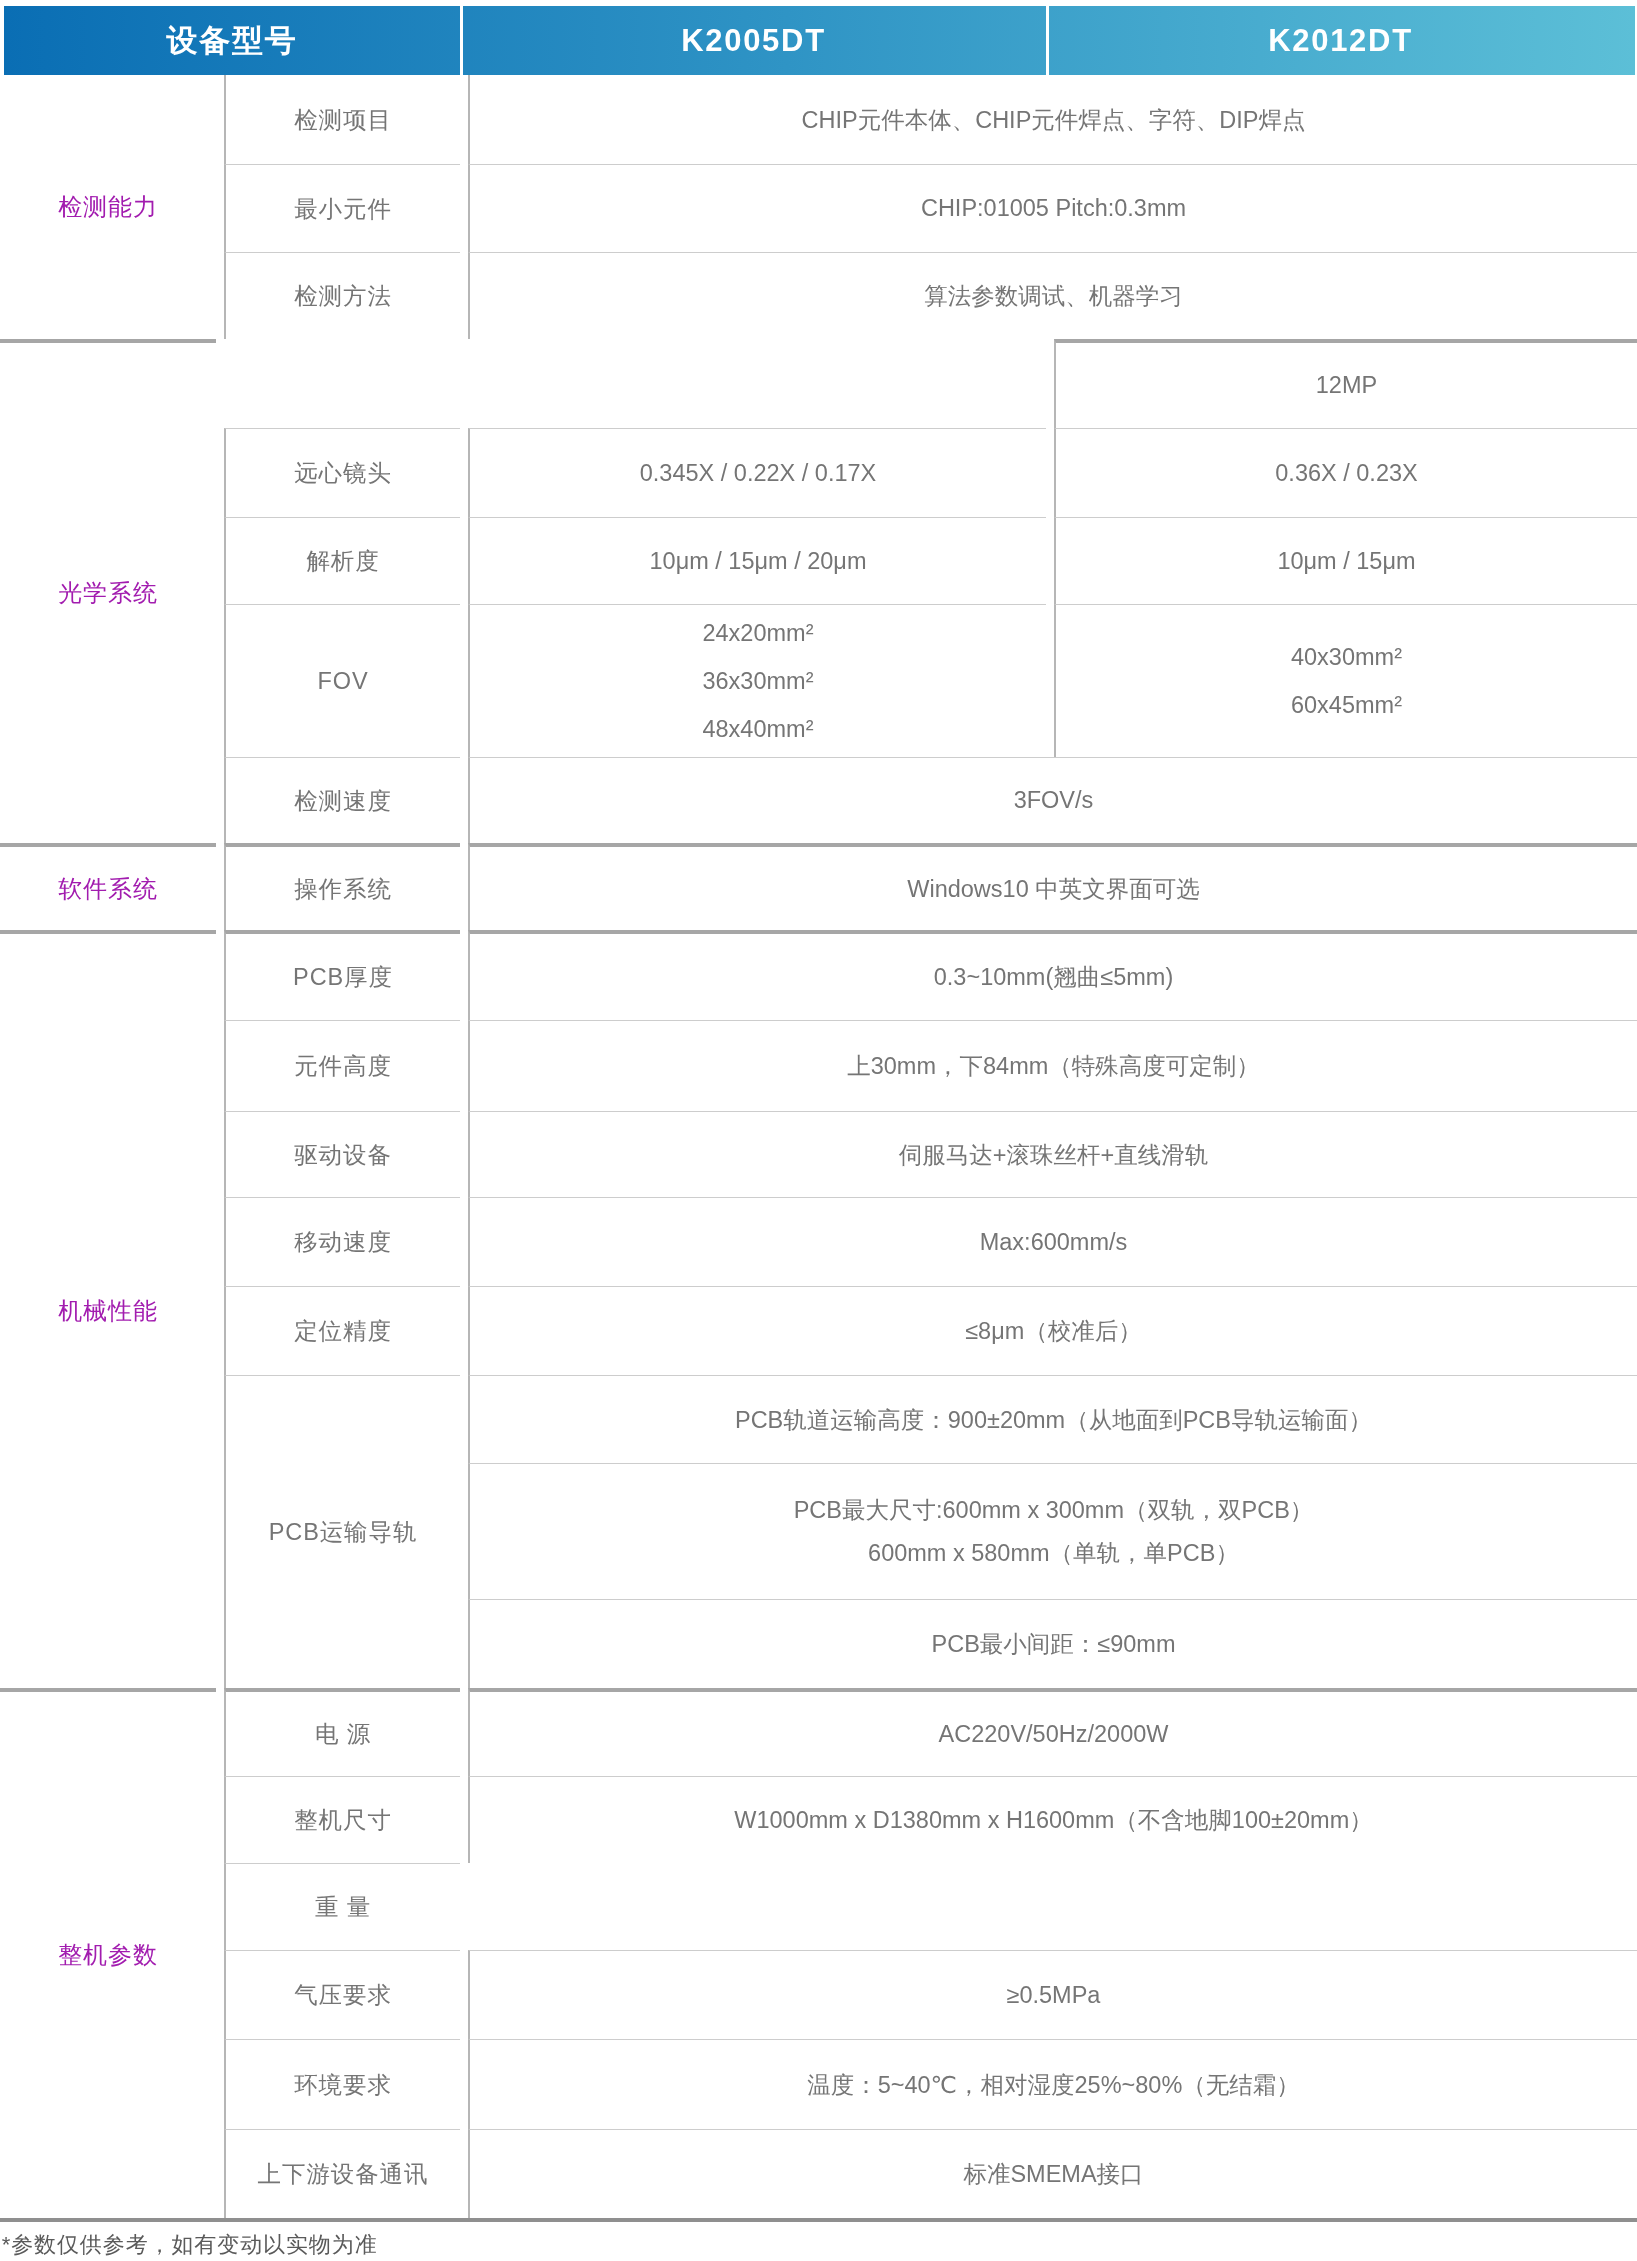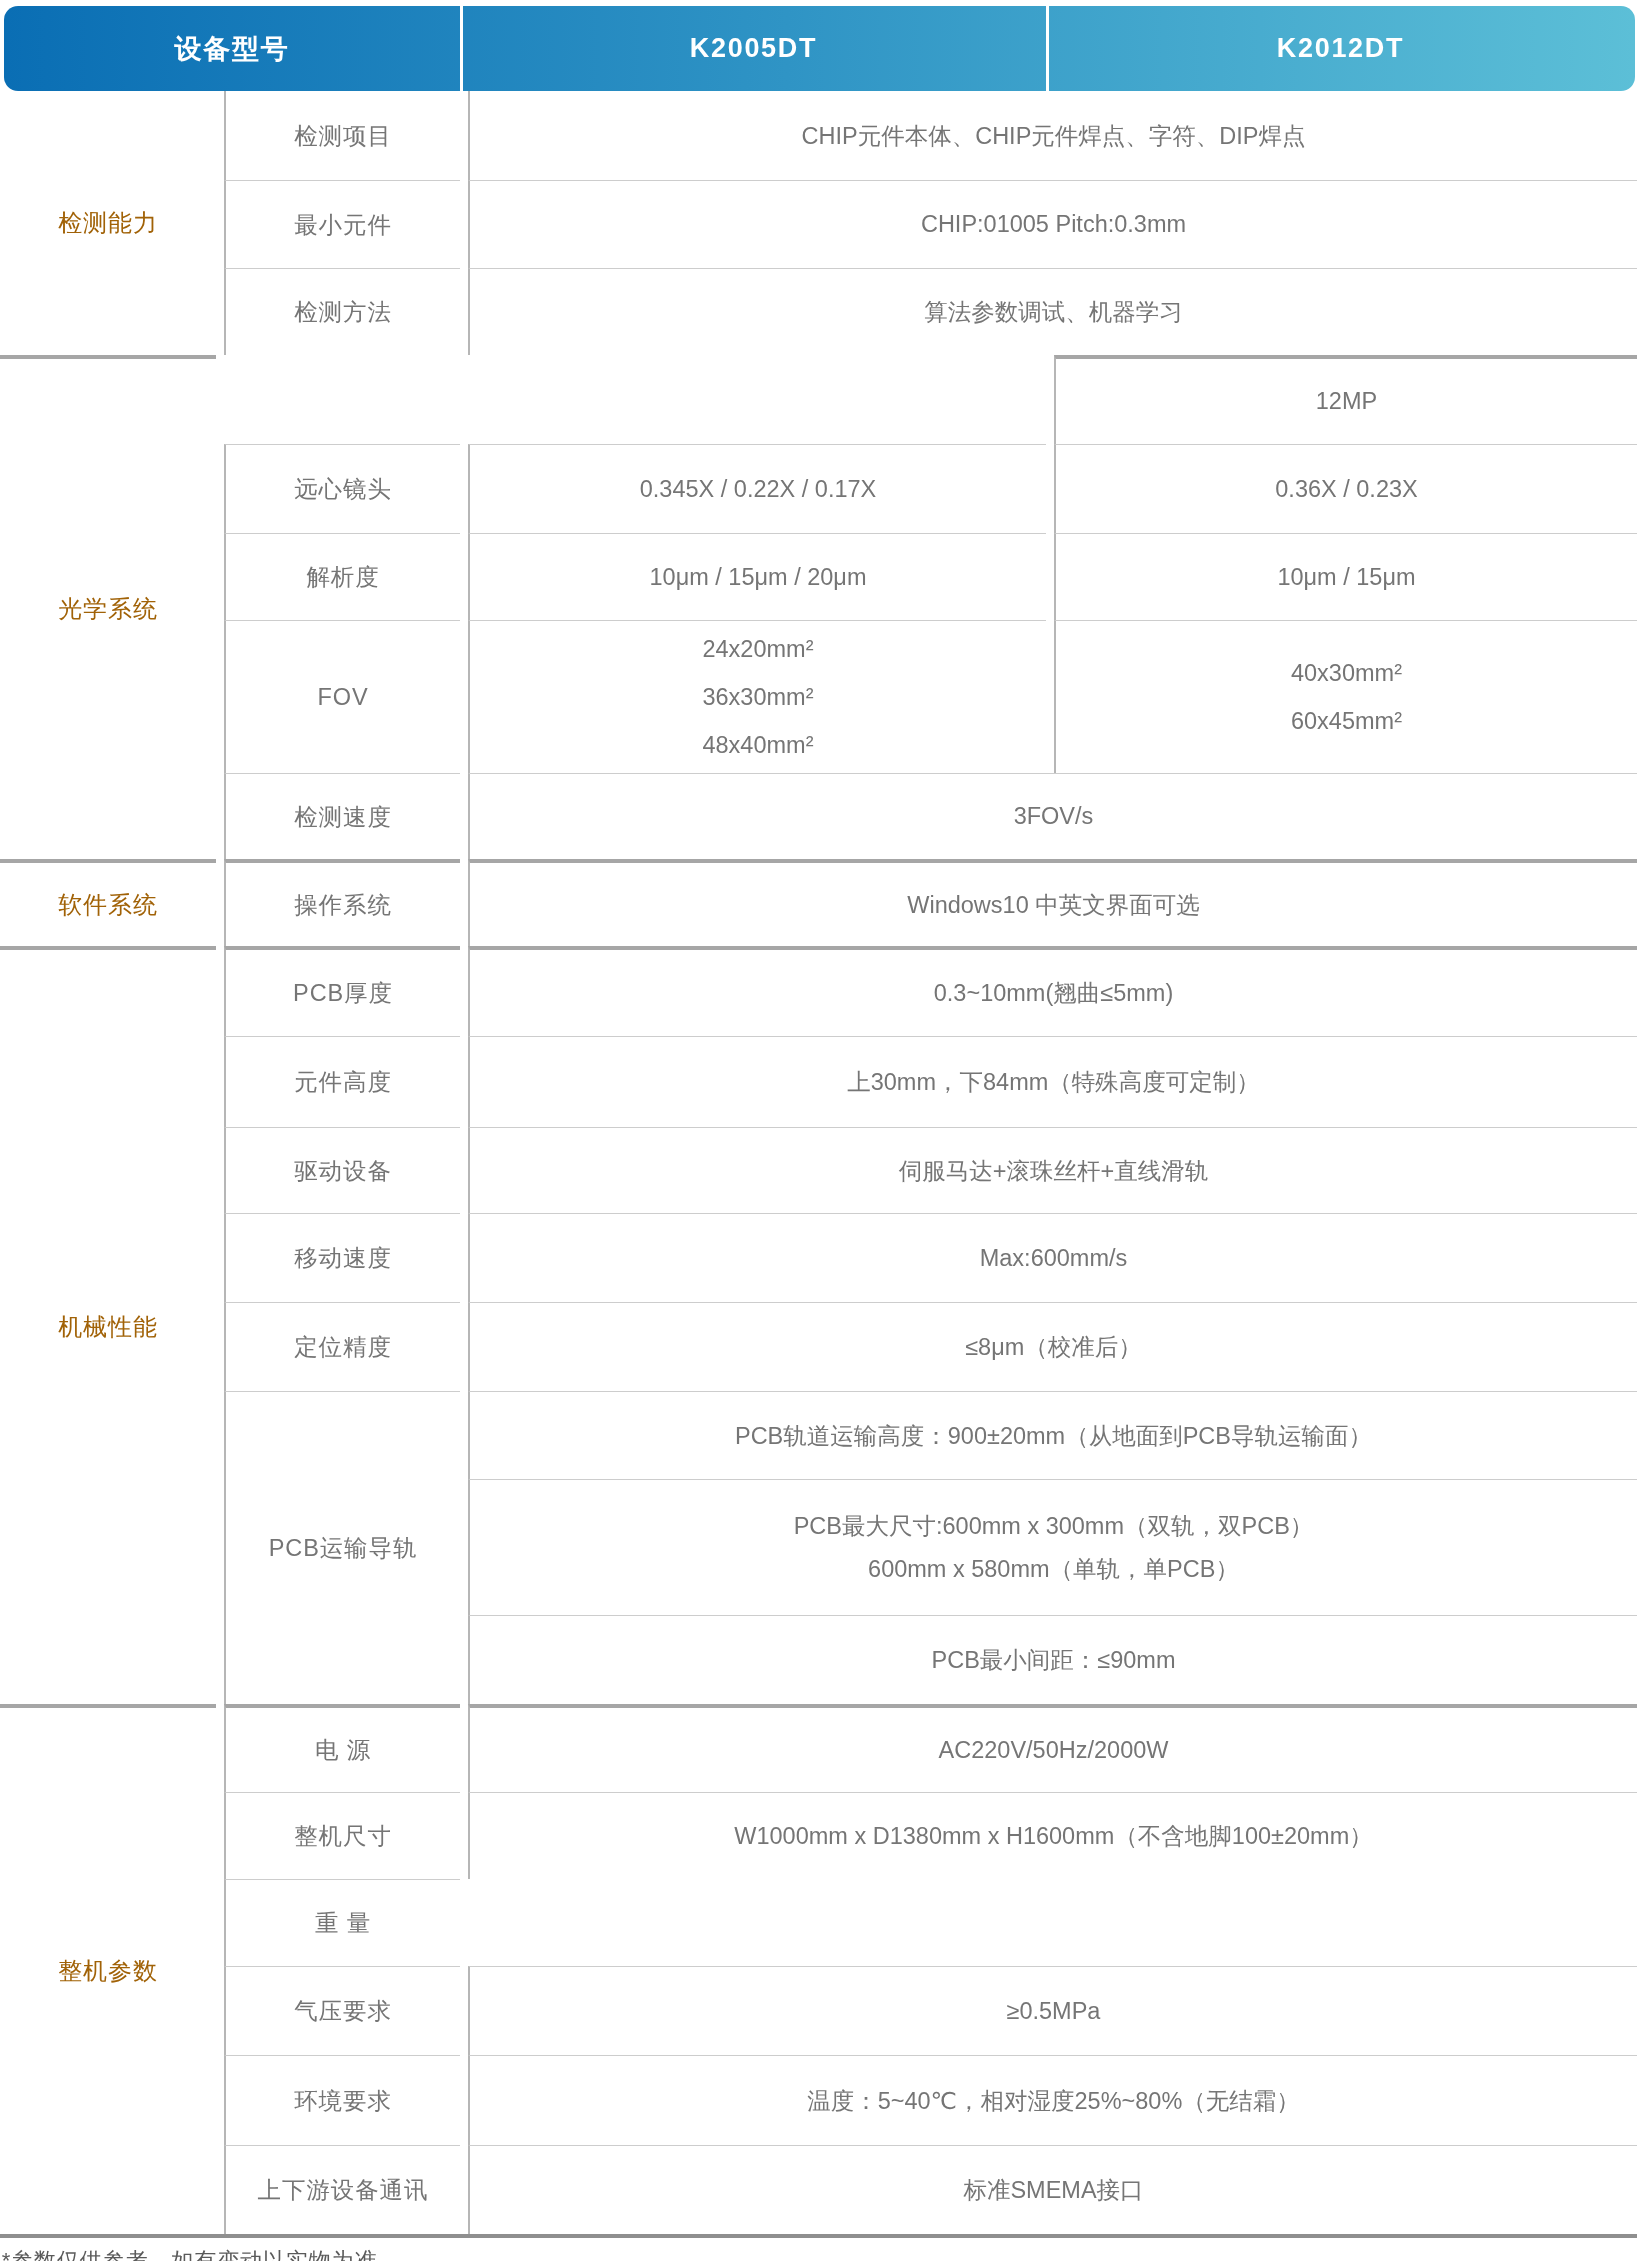--- a/index.html
+++ b/index.html
@@ -7,48 +7,47 @@
   body {
     width:1638px;
     font-family:"Liberation Sans","DejaVu Sans",sans-serif;
   }
   .page { width:1638px; height:2261px; background:#fff; overflow:hidden; }
 
   
   .hdr {
     position:relative;
     margin:6px 3.5px 0 3.5px;
-    height:85px;
+    height:69px;
     background:linear-gradient(90deg,#0a6eb4 0%,#2f94c5 48%,#5cbfd7 100%);
     display:flex;
     color:#ffffff;
     font-weight:bold;
-    font-size:27px;
-    border-radius:14px;
+    font-size:31px;
   }
   .hdr-cell { display:flex; align-items:center; justify-content:center; letter-spacing:1.7px; }
   .hdr-c1 { width:457px; }
   .hdr-c2 { width:586px; }
   .hdr-c3 { width:588px; }
   .hdr-gap { position:absolute; top:0; bottom:0; width:3.5px; background:#ffffff; }
   .gap1 { left:456px; }
   .gap2 { left:1042px; }
 
   
   .grid {
     display:grid;
     width:1638px;
     grid-template-columns:216px 244px 586px 591px;
     grid-template-rows:89px 88px 87px 89px 89px 87px 153px 86px 87px 90px 91px 86px 89px 89px 88px 136px 89px 88px 87px 87px 89px 90px 89px;
     border-bottom:4.3px solid #8f8f8f;
     color:#757575;
     font-size:23.5px;
   }
   .c { display:flex; align-items:center; justify-content:center; text-align:center; padding:0 12px; }
-  .cat { color:#a16207; font-size:24px; letter-spacing:0.9px; }
+  .cat { color:#a21caf; font-size:24px; letter-spacing:0.9px; }
   .lbl { letter-spacing:0.9px; }
   .vl { border-left:2.6px solid #b6b6b6;margin-left:8px; }   
   .ht { border-top:1.7px solid #cdcdcd; }    
   .hg { border-top:4.3px solid #a6a6a6; }    
   .multiline { flex-direction:column; line-height:2.05;text-align:center; }
   .multiline2 { flex-direction:column; line-height:1.8;text-align:right; }
   .multiline span, .multiline2 span { display:block; }
 
   
   .footnote {

